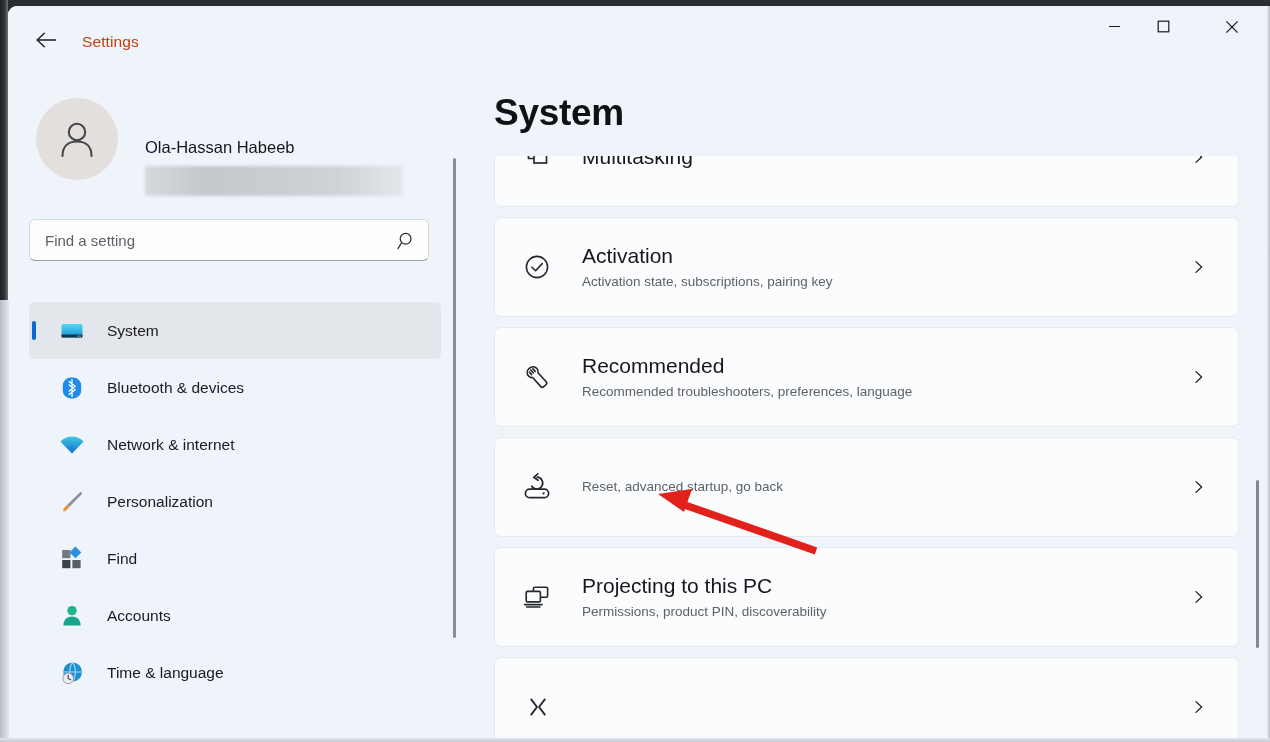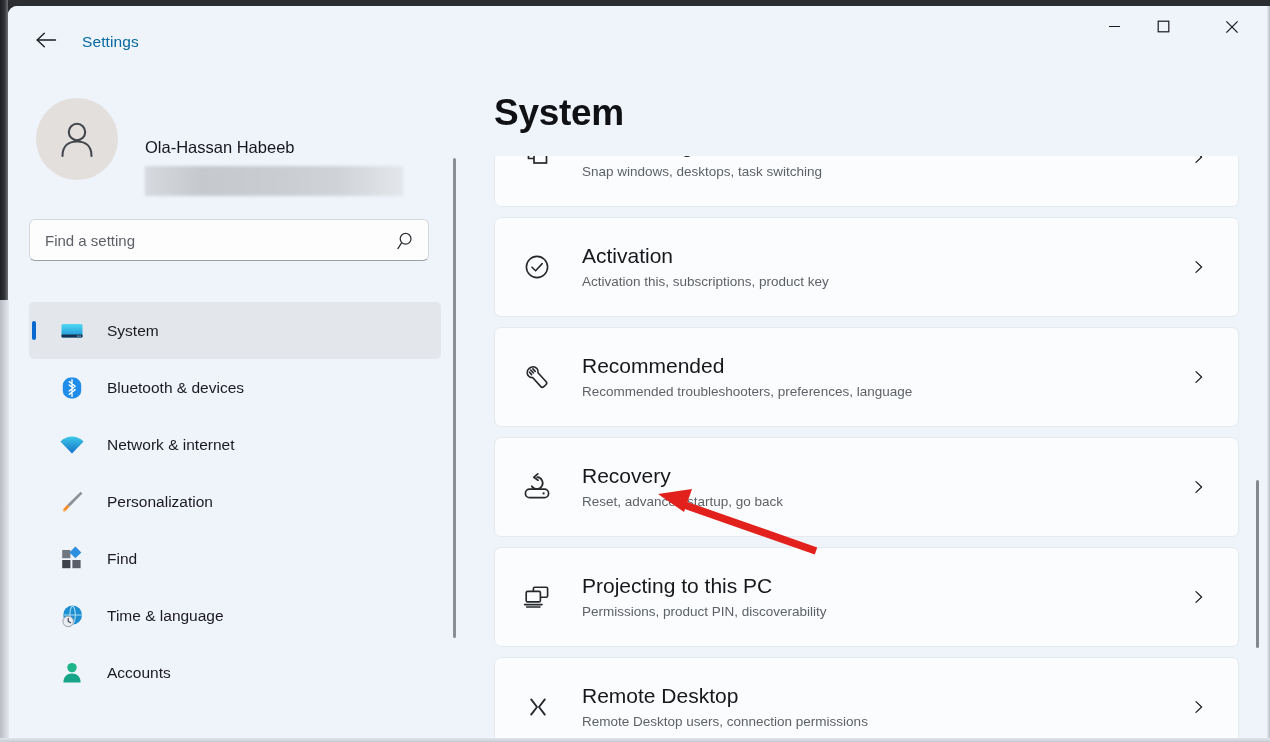--- a/index.html
+++ b/index.html
@@ -45,21 +45,21 @@
     background:#eff3fa;
   }
   #back-button {
     position:absolute; left:20px; top:19px;
     width:36px; height:30px;
     display:flex; align-items:center; justify-content:center;
     border-radius:5px; cursor:pointer;
   }
   #app-title {
     position:absolute; left:74px; top:27px;
-    font-size:15.5px; color:#0369a1; letter-spacing:.1px;
+    font-size:15.5px; color:#c2410c; letter-spacing:.1px;
   }
   .wincap {
     position:absolute; top:0; width:47px; height:41px;
     display:flex; align-items:center; justify-content:center;
     cursor:default;
   }
   #btn-min  { right:132px; }
   #btn-max  { right:83px; }
   #btn-close{ right:15px; }
 
@@ -329,37 +329,37 @@
             <rect x="13.4" y="14" width="8.2" height="8.2" fill="#585f68"></rect>
             <rect x="12.2" y="2.2" width="8.4" height="8.4" transform="rotate(45 16.4 6.4)" fill="#2d8fe0"></rect>
           </svg>
         </div>
         <div class="nav-label">Find</div>
       </div>
 
       <div class="nav-item">
         <div class="nav-icon">
           <svg width="26" height="26" viewBox="0 0 26 26">
+            <circle cx="13" cy="7.6" r="4.7" fill="#1fb58c"></circle>
+            <path d="M4.4 22.4 C4.4 16.6 8.3 13.6 13 13.6 C17.7 13.6 21.6 16.6 21.6 22.4 Z" fill="#17a58a"></path>
+          </svg>
+        </div>
+        <div class="nav-label">Accounts</div>
+      </div>
+
+      <div class="nav-item">
+        <div class="nav-icon">
+          <svg width="26" height="26" viewBox="0 0 26 26">
             <circle cx="13.6" cy="12" r="9.4" fill="#1d8fd0"></circle>
             <path d="M4.3 12 h18.6 M13.6 2.6 C10 6 10 18 13.6 21.4 C17.2 18 17.2 6 13.6 2.6" fill="none" stroke="#a9ddf5" stroke-width="1.1"></path>
             <circle cx="9.2" cy="18.4" r="5.3" fill="#e9edf2" stroke="#9aa1aa" stroke-width="1"></circle>
             <path d="M9.2 15.2 L9.2 18.4 L11.6 19.7" fill="none" stroke="#3c4148" stroke-width="1.1" stroke-linecap="round"></path>
           </svg>
         </div>
         <div class="nav-label">Time &amp; language</div>
-      </div>
-
-      <div class="nav-item">
-        <div class="nav-icon">
-          <svg width="26" height="26" viewBox="0 0 26 26">
-            <circle cx="13" cy="7.6" r="4.7" fill="#1fb58c"></circle>
-            <path d="M4.4 22.4 C4.4 16.6 8.3 13.6 13 13.6 C17.7 13.6 21.6 16.6 21.6 22.4 Z" fill="#17a58a"></path>
-          </svg>
-        </div>
-        <div class="nav-label">Accounts</div>
       </div>
 
     </div>
 
     <div id="sidebar-scroll-track">
       <div id="sidebar-scroll-thumb"></div>
     </div>
   </div>
 
   <div id="main">
@@ -370,39 +370,38 @@
 
         <div class="card">
           <div class="card-icon">
             <svg width="30" height="30" viewBox="0 0 30 30">
               <path d="M6.5 4.5 h11 v3 M6.5 4.5 v12 h11 v-9" fill="none" stroke="#26282c" stroke-width="1.7" stroke-linejoin="round"></path>
               <rect x="12" y="10" width="12.5" height="11" fill="#fbfcfd" stroke="#26282c" stroke-width="1.7"></rect>
             </svg>
           </div>
           <div class="card-text">
             <div class="card-title">Multitasking</div>
-            <div class="card-sub">Snap windows, desktops, task switching</div>
           </div>
           <div class="card-chevron">
             <svg width="16" height="16" viewBox="0 0 16 16">
               <path d="M5 2.6 L10.6 8 L5 13.4" fill="none" stroke="#1b1b1f" stroke-width="1.25" stroke-linecap="round" stroke-linejoin="round"></path>
             </svg>
           </div>
         </div>
 
         <div class="card">
           <div class="card-icon">
             <svg width="30" height="30" viewBox="0 0 30 30">
               <circle cx="15" cy="15" r="10.6" fill="none" stroke="#26282c" stroke-width="1.6"></circle>
               <path d="M10 15.2 L13.6 18.8 L20.2 11.6" fill="none" stroke="#26282c" stroke-width="1.6" stroke-linecap="round" stroke-linejoin="round"></path>
             </svg>
           </div>
           <div class="card-text">
             <div class="card-title">Activation</div>
-            <div class="card-sub">Activation this, subscriptions, product key</div>
+            <div class="card-sub">Activation state, subscriptions, pairing key</div>
           </div>
           <div class="card-chevron">
             <svg width="16" height="16" viewBox="0 0 16 16">
               <path d="M5 2.6 L10.6 8 L5 13.4" fill="none" stroke="#1b1b1f" stroke-width="1.25" stroke-linecap="round" stroke-linejoin="round"></path>
             </svg>
           </div>
         </div>
 
         <div class="card">
           <div class="card-icon">
@@ -426,21 +425,20 @@
         <div class="card">
           <div class="card-icon">
             <svg width="30" height="30" viewBox="0 0 30 30">
               <rect x="3.4" y="17.2" width="23.2" height="8.4" rx="4.2" fill="none" stroke="#26282c" stroke-width="1.7"></rect>
               <circle cx="21.6" cy="21.4" r="1.1" fill="#26282c"></circle>
               <path d="M15.2 5.2 A5.9 5.9 0 1 1 9.8 14.2" fill="none" stroke="#26282c" stroke-width="1.7" stroke-linecap="round"></path>
               <path d="M15.8 1.9 L11.7 5.3 L16.1 8.2" fill="none" stroke="#26282c" stroke-width="1.7" stroke-linecap="round" stroke-linejoin="round"></path>
             </svg>
           </div>
           <div class="card-text">
-            <div class="card-title">Recovery</div>
             <div class="card-sub">Reset, advanced startup, go back</div>
           </div>
           <div class="card-chevron">
             <svg width="16" height="16" viewBox="0 0 16 16">
               <path d="M5 2.6 L10.6 8 L5 13.4" fill="none" stroke="#1b1b1f" stroke-width="1.25" stroke-linecap="round" stroke-linejoin="round"></path>
             </svg>
           </div>
         </div>
 
         <div class="card">
@@ -463,24 +461,20 @@
           </div>
         </div>
 
         <div class="card">
           <div class="card-icon">
             <svg width="30" height="30" viewBox="0 0 30 30">
               <path d="M9.2 7.4 L15 15 L9.2 22.6" fill="none" stroke="#26282c" stroke-width="1.9" stroke-linecap="round" stroke-linejoin="round"></path>
               <path d="M22.8 7.4 L17 15 L22.8 22.6" fill="none" stroke="#26282c" stroke-width="1.9" stroke-linecap="round" stroke-linejoin="round"></path>
             </svg>
           </div>
-          <div class="card-text">
-            <div class="card-title">Remote Desktop</div>
-            <div class="card-sub">Remote Desktop users, connection permissions</div>
-          </div>
           <div class="card-chevron">
             <svg width="16" height="16" viewBox="0 0 16 16">
               <path d="M5 2.6 L10.6 8 L5 13.4" fill="none" stroke="#1b1b1f" stroke-width="1.25" stroke-linecap="round" stroke-linejoin="round"></path>
             </svg>
           </div>
         </div>
 
       </div>
     </div>
 

